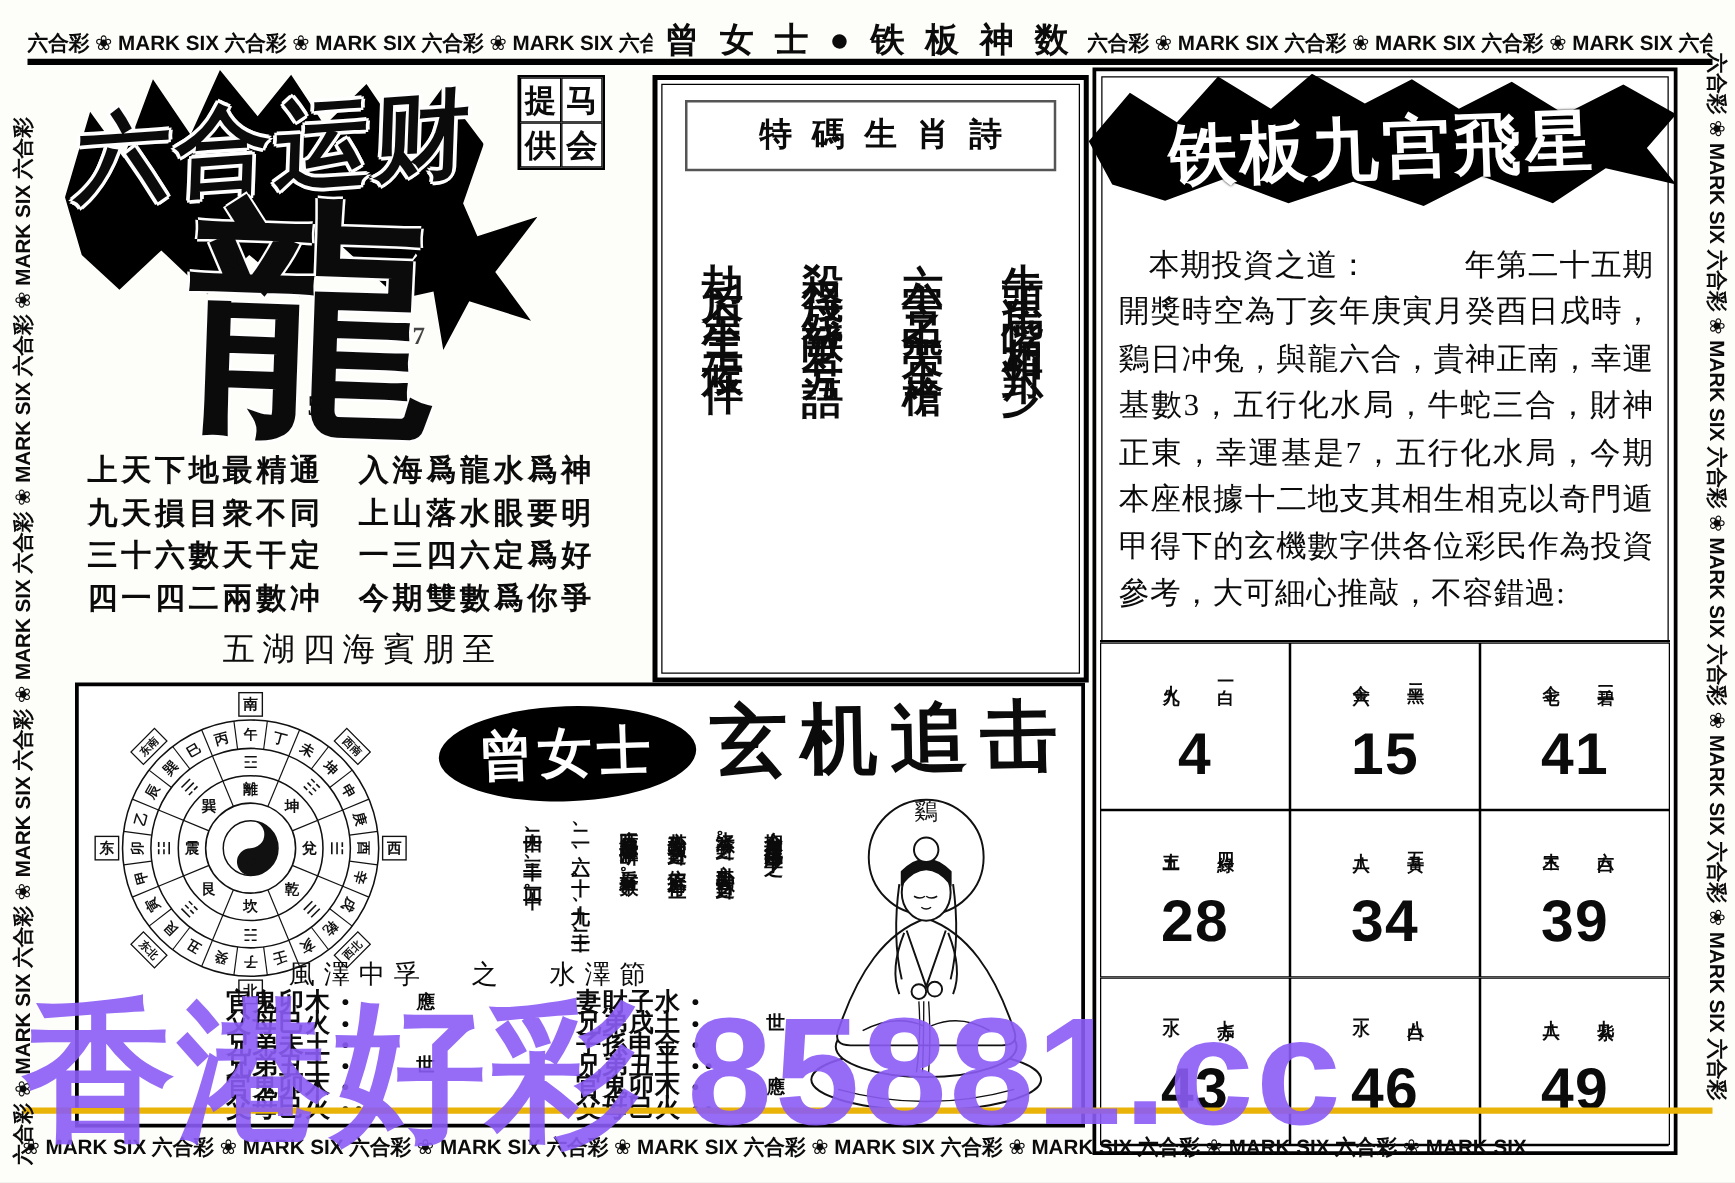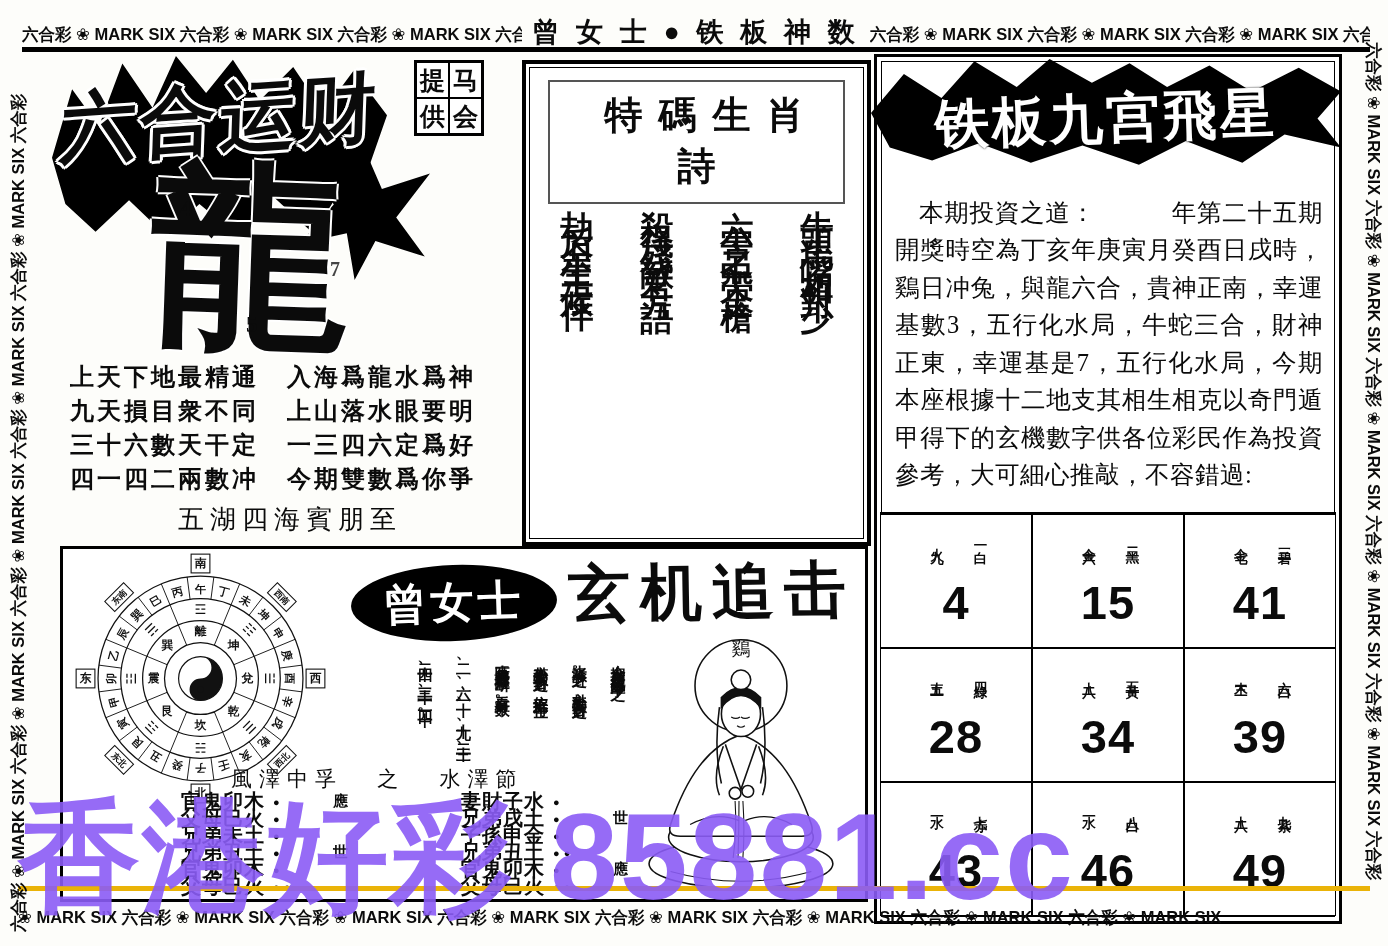--- a/index.html
+++ b/index.html
@@ -39,21 +39,21 @@
   #num4{left:180px;top:196px;} #num7{left:330px;top:258px;font-size:20px;color:#444;} #num5{left:246px;top:312px;}
   #poemArea{position:absolute;left:70px;top:360px;width:440px;z-index:2;display:flex;gap:28px;}
   .poemCol{font-size:24px;font-weight:600;letter-spacing:3px;line-height:34px;white-space:nowrap;}
   #poemFooter{position:absolute;left:130px;top:502px;width:320px;text-align:center;z-index:2;
     font-size:26px;letter-spacing:6px;font-weight:500;}
   
   #zodiacBox{position:absolute;left:522px;top:60px;width:341px;height:478px;border:4px solid #000;
     background:#fff;z-index:2;}
   #zodiacBox .inner-frame{position:absolute;inset:3px;border:1.5px solid #000;}
   #zodiacHeader{position:absolute;left:22px;right:22px;top:16px;border:2px solid #555;
-    text-align:center;font-size:38px;font-weight:bold;letter-spacing:16px;padding:8px 0 10px 16px;text-indent:16px;}
+    text-align:center;font-size:26px;font-weight:bold;letter-spacing:16px;padding:8px 0 10px 16px;text-indent:16px;}
   #zodiacCols{position:absolute;left:28px;right:28px;top:120px;height:340px;
     display:flex;flex-direction:row-reverse;justify-content:space-between;}
   .zcol{writing-mode:vertical-rl;text-orientation:upright;font-size:33px;font-weight:700;
     letter-spacing:15px;}
   
   #rightPanel{position:absolute;left:874px;top:54px;width:462px;height:864px;border:3px solid #000;
     outline:1px solid #000;outline-offset:-8px;background:#fff;z-index:2;}
   #ironTitleWrap{position:absolute;left:-6px;top:2px;width:470px;height:108px;}
   #ironTitleBg{position:absolute;inset:0;background:#000;
     clip-path:polygon(0% 50%,7% 14%,15% 36%,22% 2%,31% 26%,38% 0%,47% 22%,55% 4%,63% 26%,72% 6%,81% 30%,91% 8%,100% 30%,95% 55%,100% 82%,88% 70%,79% 96%,67% 76%,57% 98%,45% 80%,34% 96%,23% 78%,13% 94%,4% 82%);}

